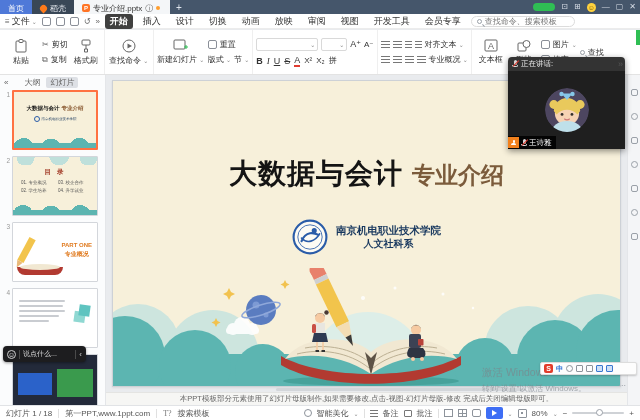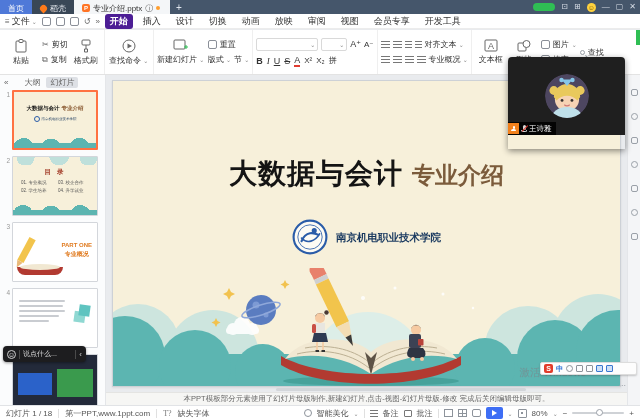--- a/index.html
+++ b/index.html
@@ -20,21 +20,21 @@
   .greenbadge { width:22px; height:8px; border-radius:4px; background:#2fbe54; }
   .winic { color:#d7dde6; font-size:8px; line-height:14px; }
   .smile { width:9px; height:9px; border-radius:50%; background:#ffd23e; color:#7a5b00; font-size:7px; line-height:9px; text-align:center; }
 
   
   .menubar { position:absolute; top:14px; left:0; right:0; height:15px; background:#fff; border-bottom:1px solid #ececec; display:flex; align-items:center; gap:5px; padding:0 5px; font-size:9px; }
   .mfile { display:flex; align-items:center; gap:2px; color:#333; }
   .mico { color:#666; font-size:8px; }
   .qicon { width:9px; height:9px; border:1px solid #8a8f98; border-radius:2px; }
   .mtab { padding:1px 5px; color:#333; }
-  .mtab.active { background:#4c1d95; color:#fff; border-radius:3px; font-weight:bold; }
+  .mtab.active { background:#404040; color:#fff; border-radius:3px; font-weight:bold; }
   .searchbox { display:flex; align-items:center; gap:3px; border:1px solid #dcdcdc; border-radius:9px; height:11px; padding:0 5px; width:104px; }
   .sglass { width:5px; height:5px; border:1px solid #9aa0a8; border-radius:50%; position:relative; flex:none; }
   .sglass:after { content:""; position:absolute; width:3px; height:1px; background:#9aa0a8; transform:rotate(45deg); left:4px; top:5px; }
   .searchbox input { border:0; outline:0; width:90px; font-size:8px; color:#555; background:transparent; }
   .mright { margin-left:auto; display:flex; align-items:center; gap:6px; color:#555; font-size:8.5px; }
   .sync { color:#f59a23; font-size:9px; }
 
   
   .ribbon { position:absolute; top:30px; left:0; right:0; height:45px; background:#fff; border-bottom:1px solid #e3e3e3; display:flex; align-items:stretch; overflow:hidden; }
   .rgroup { display:flex; align-items:center; gap:3px; padding:2px 3px; border-right:1px solid #efefef; }
@@ -197,22 +197,26 @@
   <span class="mico">↺</span>
   <span class="mico">»</span>
   <span class="mtab active">开始</span>
   <span class="mtab">插入</span>
   <span class="mtab">设计</span>
   <span class="mtab">切换</span>
   <span class="mtab">动画</span>
   <span class="mtab">放映</span>
   <span class="mtab">审阅</span>
   <span class="mtab">视图</span>
+  <span class="mtab">开发工具</span>
   <span class="mtab">会员专享</span>
-  <span class="mtab">开发工具</span>
+  <div class="searchbox">
+    <span class="sglass"></span>
+    <input placeholder="查找命令、搜索模板" style="">
+  </div>
 </div>
 
 <div class="ribbon">
   <div class="rgroup">
     <div class="bigbtn">
       <svg width="14" height="14" viewBox="0 0 14 14">
           <rect x="2" y="2" width="10" height="11" rx="1" fill="none" stroke="#666"></rect>
           <rect x="5" y="0.5" width="4" height="3" rx="1" fill="#fff" stroke="#666"></rect>
         </svg>
       <span>粘贴</span>
@@ -432,20 +436,21 @@
       <div class="sorg">
         <svg width="36" height="36" viewBox="0 0 34 34">
           <circle cx="17" cy="17" r="15.5" fill="#fdfbf4" stroke="#2a5ca8" stroke-width="2"></circle>
           <circle cx="17" cy="17" r="11.5" fill="none" stroke="#2a5ca8" stroke-width="0.8"></circle>
           <circle cx="21" cy="11" r="2.4" fill="#2a5ca8"></circle>
           <path d="M9 21 C13 11 21 13 25 15" stroke="#2a5ca8" stroke-width="2" fill="none" stroke-linecap="round"></path>
           <path d="M9 18 C14 24 22 21 26 14" stroke="#2a5ca8" stroke-width="1.6" fill="none" stroke-linecap="round"></path>
         </svg>
         <div class="otext">
           <div>南京机电职业技术学院</div>
+          <div style="font-size:10px">人文社科系</div>
         </div>
       </div>
 
       <svg class="illu" viewBox="0 0 509 118">
         <g fill="#cde5de">
           <circle cx="25" cy="78" r="42"></circle>
             <circle cx="100" cy="88" r="46"></circle>
           <circle cx="255" cy="102" r="58" fill="#ddeee8"></circle>
           <circle cx="415" cy="82" r="44"></circle>
             <circle cx="485" cy="72" r="46"></circle>
@@ -511,36 +516,43 @@
         <rect x="296" y="66" width="12" height="14" rx="2" fill="#3c4254"></rect>
         <rect x="305" y="71" width="5.5" height="6.5" rx="0.8" fill="#b8423a"></rect>
         <path d="M296 80 q-5 9 3 10 h9 q6 0 4 -7 l-2 -3 Z" fill="#2e3442"></path>
         <circle cx="300" cy="91" r="2" fill="#f6caa2"></circle>
           <circle cx="309" cy="91" r="2" fill="#f6caa2"></circle>
       </svg>
     </div>
 
     <div class="hscroll"></div>
     <div class="notebar">
-      <span>本PPT模板部分元素使用了幻灯片母版制作,新建幻灯片,点击-视图-幻灯片母版-修改 完成后关闭编辑母版即可。</span>
+      <span>本PPT模板部分元素使用了幻灯片母版制作,如果需要修改,点击-视图-幻灯片母版-修改 完成后关闭编辑母版即可。</span>
     </div>
   </div>
 
   <div class="rrail">
     <span class="rail-ic"></span>
     <span class="rail-ic round"></span>
     <span class="rail-ic"></span>
     <span class="rail-ic round"></span>
     <span class="rail-ic"></span>
     <span class="rail-ic round"></span>
     <span class="rail-ic"></span>
   </div>
 </div>
 
 <div class="video">
+  <div class="vhead">
+    <span class="micmute">
+        <i></i>
+      </span>
+    <span class="vtitle">正在讲话:</span>
+    <span class="varr">»</span>
+  </div>
   <div class="vbody">
     <svg width="44" height="44" viewBox="0 0 40 40" style="border-radius:50%">
       <circle cx="20" cy="20" r="20" fill="#4d4660"></circle>
       <circle cx="8" cy="15" r="4" fill="#e9c95c"></circle>
         <circle cx="32" cy="15" r="4" fill="#e9c95c"></circle>
       <circle cx="20" cy="23" r="11" fill="#f6d3b4"></circle>
       <path d="M8 21 a12 12 0 0 1 24 0 l-2.5 3 a13 13 0 0 0 -19 0 Z" fill="#e9c95c"></path>
       <polygon points="15,5 25,5 20,11" fill="#86c7e8"></polygon>
         <circle cx="15" cy="5.5" r="2" fill="#86c7e8"></circle>
         <circle cx="25" cy="5.5" r="2" fill="#86c7e8"></circle>
@@ -566,30 +578,31 @@
   <span class="imelang">中</span>
   <span class="ime-ic round"></span>
   <span class="ime-ic"></span>
   <span class="ime-ic"></span>
   <span class="ime-ic blue"></span>
   <span class="ime-ic blue"></span>
 </div>
 
 <div class="wmark">
   <div class="w1">激活 Windows</div>
+  <div class="w2">转到“设置”以激活 Windows。</div>
 </div>
 <div class="wdots">...</div>
 
 <div class="statusbar">
   <span>幻灯片 1 / 18</span>
   <span class="sb-sep"></span>
   <span>第一PPT,www.1ppt.com</span>
   <span class="sb-sep"></span>
   <span class="t-ic">T?</span>
-  <span>缺失字体</span>
+  <span>搜索模板</span>
   <div class="sbright">
     <span class="o-ic"></span>
     <span>智能美化</span>
     <span class="chev">⌄</span>
     <span class="sb-sep"></span>
     <span class="note-ic"></span>
     <span>备注</span>
     <span class="cmt-ic"></span>
     <span>批注</span>
     <span class="sb-sep"></span>

